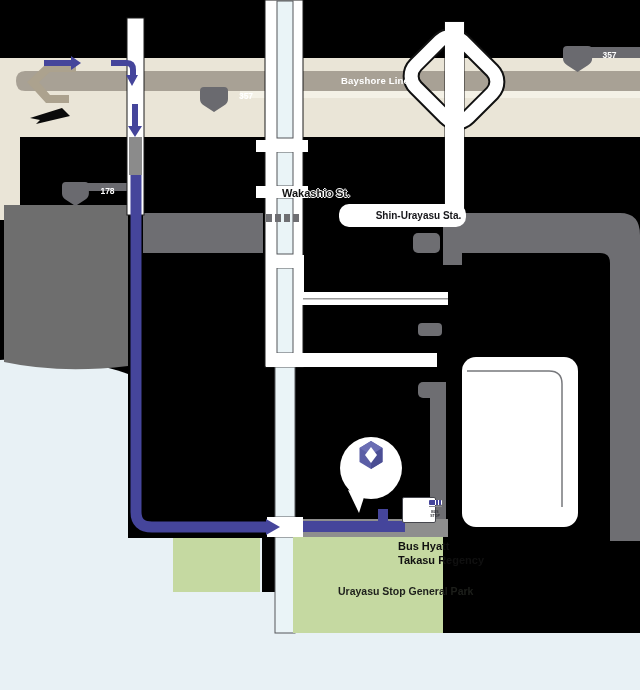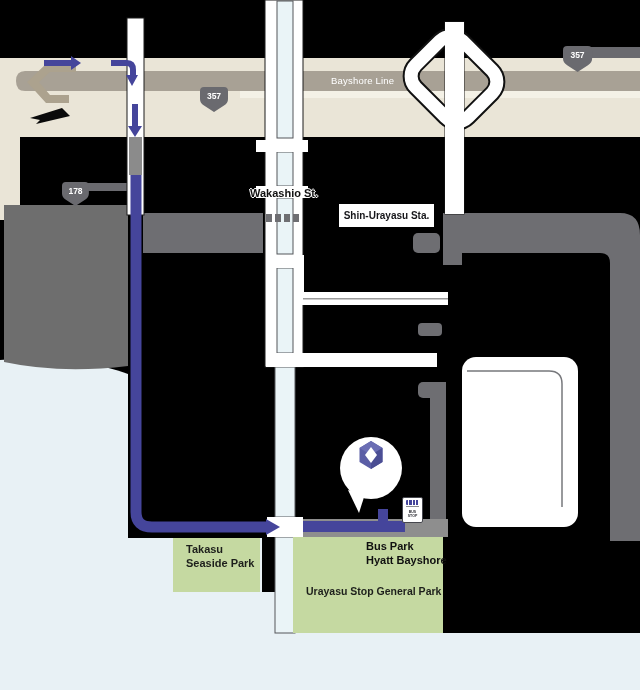--- a/index.html
+++ b/index.html
@@ -1,28 +1,28 @@
 <!DOCTYPE html>
 <html><head>
 <meta charset="utf-8">
 <style>
   html,body{margin:0;padding:0;background:#000;}
   #stage{position:relative;width:640px;height:690px;background:#000;overflow:hidden;
          font-family:"Liberation Sans",sans-serif;}
   #stage svg{position:absolute;left:0;top:0;}
-  .lbl{position:absolute;white-space:pre;}
-  .bayshore{left:309px;top:75px;font-size:9.5px;font-weight:normal;color:#fff;letter-spacing:.2px;margin-left:22px;}
+  .lbl{position:absolute;white-space:pre;padding-left:32px;}
+  .bayshore{left:309px;top:75px;font-size:9.5px;font-weight:bold;color:#fff;letter-spacing:.2px;}
   .shieldnum{position:absolute;font-size:8.5px;font-weight:bold;color:#fff;text-align:center;}
   .sh-w{left:200px;top:91px;width:28px;}
   .sh-e{left:563px;top:50px;width:29px;}
   .sh-276{left:62px;top:186px;width:27px;}
   .wakashio{left:244px;top:187px;width:80px;text-align:center;font-size:11px;font-weight:bold;color:#111;
             text-shadow:1px 0 #fff,-1px 0 #fff,0 1px #fff,0 -1px #fff;}
   .stationbox{left:339px;top:204px;width:95px;height:23px;background:#fff;display:flex;
-              align-items:center;justify-content:center;font-size:10px;font-weight:bold;color:#16161a;}
+              align-items:center;justify-content:center;font-size:10px;font-weight:bold;color:#16161a;border-radius:10px;}
   .takasu{left:186px;top:543px;font-size:11px;font-weight:bold;color:#1d1f1b;line-height:13.5px;}
   .urayasu{left:306px;top:585px;font-size:10.5px;font-weight:bold;color:#1d1f1b;}
   .busstoplbl{left:366px;top:539px;font-size:11px;font-weight:bold;color:#101010;line-height:14px;}
   .hyatt-text{left:341px;top:471px;width:61px;text-align:center;color:#54555c;}
   .hyatt-text .l1{font-size:8.5px;letter-spacing:2.6px;font-weight:bold;margin-left:2px;}
   .hyatt-text .l2{font-size:5.5px;letter-spacing:2.1px;margin-top:1px;margin-left:2px;}
   .hyatt-text .l3{font-size:3.2px;letter-spacing:1.4px;color:#9a9aa0;margin-top:2px;margin-left:1px;}
   .bus-sign{left:402px;top:497px;width:21px;height:26px;background:#fff;border:1.5px solid #46474e;
             border-radius:2px;box-sizing:border-box;display:flex;flex-direction:column;align-items:center;}
   .bus-icon{margin-top:2px;width:13px;height:5px;border-radius:1px;background:
@@ -155,23 +155,22 @@
   <div class="lbl bayshore">Bayshore Line</div>
   <div class="lbl shieldnum sh-w">357</div>
   <div class="lbl shieldnum sh-e">357</div>
   <div class="lbl shieldnum sh-276">178</div>
   <div class="lbl wakashio">Wakashio St.</div>
 
   <div class="lbl stationbox">
     <span>Shin-Urayasu Sta.</span>
   </div>
 
-  <div class="lbl takasu"><span>Takasu</span><br><span>Seaside Park</span></div>
   <div class="lbl urayasu">Urayasu Stop General Park</div>
-  <div class="lbl busstoplbl"><span>Bus Park</span><br><span>Hyatt Bayshore</span></div>
+  <div class="lbl busstoplbl"><span>Bus Hyatt</span><br><span>Takasu Regency</span></div>
 
 
   <div class="lbl bus-sign">
     <div class="bus-icon"></div>
     <div class="bus-wheels"></div>
     <div class="t"><span>BUS</span><br><span>STOP</span></div>
   </div>
 </div>
 
 </body></html>

